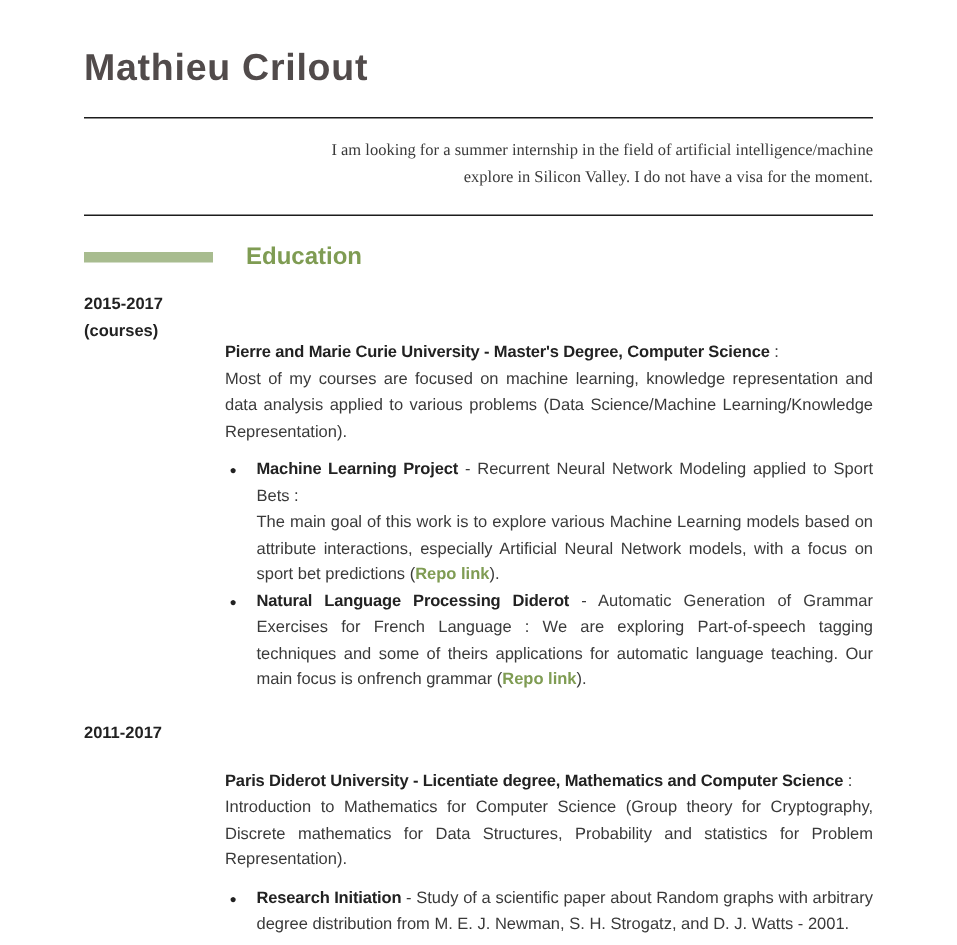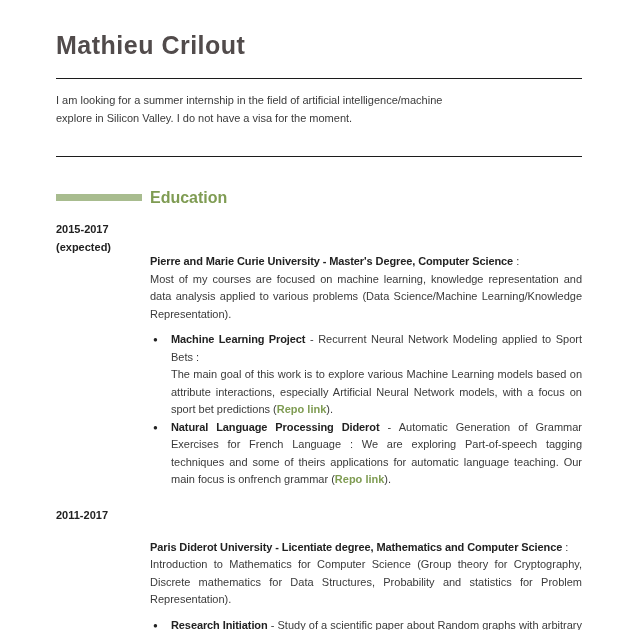--- a/index.html
+++ b/index.html
@@ -8,24 +8,24 @@
     font-family:"Liberation Sans",sans-serif;
     font-size:11px;line-height:17.5px;color:#3a3a3a;
   }
   .page{padding:0 56px;box-sizing:border-box;width:638px;}
   .cv-title{
     text-align:left;font-size:25px;line-height:30px;font-weight:bold;
     color:#514b4b;letter-spacing:0.5px;margin:30px 0 18px 0;
   }
   hr.rule{border:none;border-top:1px solid #1c1c1c;margin:0;height:0;}
   .quote{
-    text-align:left;margin:13px 0 29px 0;color:#3a3a3a;
+    text-align:right;margin:13px 0 16px 0;color:#3a3a3a;font-family:Liberation Serif, serif;
   }
   .row{display:grid;grid-template-columns:94px 1fr;align-items:start;}
-  .section-heading{margin:31px 0 0 0;align-items:center;}
+  .section-heading{margin:18px 0 0 0;align-items:center;gap:14px;}
   .section-bar{display:block;width:86px;height:7px;background:#a8bc8f;}
   .section-title{
     margin:0;font-size:16px;line-height:19px;font-weight:bold;color:#7f9c53;
   }
   .entry{margin-top:14px;}
   .dates{font-weight:bold;color:#222222;}
   .content{text-align:justify;hyphens:auto;margin-top:32px;-webkit-hyphens:auto;}
   .entry-para{margin:0;}
   .bold{font-weight:bold;color:#222222;letter-spacing:-0.1px;}
   .bullets{list-style:none;margin:8px 0 4px 0;padding:0;}
@@ -55,21 +55,21 @@
     <div class="row section-heading">
       <div>
         <span class="section-bar" style="background: rgb(168, 188, 143);"></span>
       </div>
       <h2 class="section-title" style="color: rgb(127, 156, 83);">Education</h2>
     </div>
 
     <div class="row entry">
       <div class="dates">
         <span>2015-2017</span><br>
-        <span>(expected)</span>
+        <span>(courses)</span>
       </div>
       <div class="content">
         <p class="entry-para">
           <span class="bold">Pierre and Marie Curie University - Master's Degree, Computer Science</span><span> :</span><br>
           <span>Most of my courses are focused on machine learning, knowledge representation and data analysis applied to various problems (Data Science/Machine Learning/Knowledge Representation).</span>
         </p>
         <ul class="bullets">
           <li class="bullet">
             <span class="dot">●</span>
             <span class="bullet-text">

